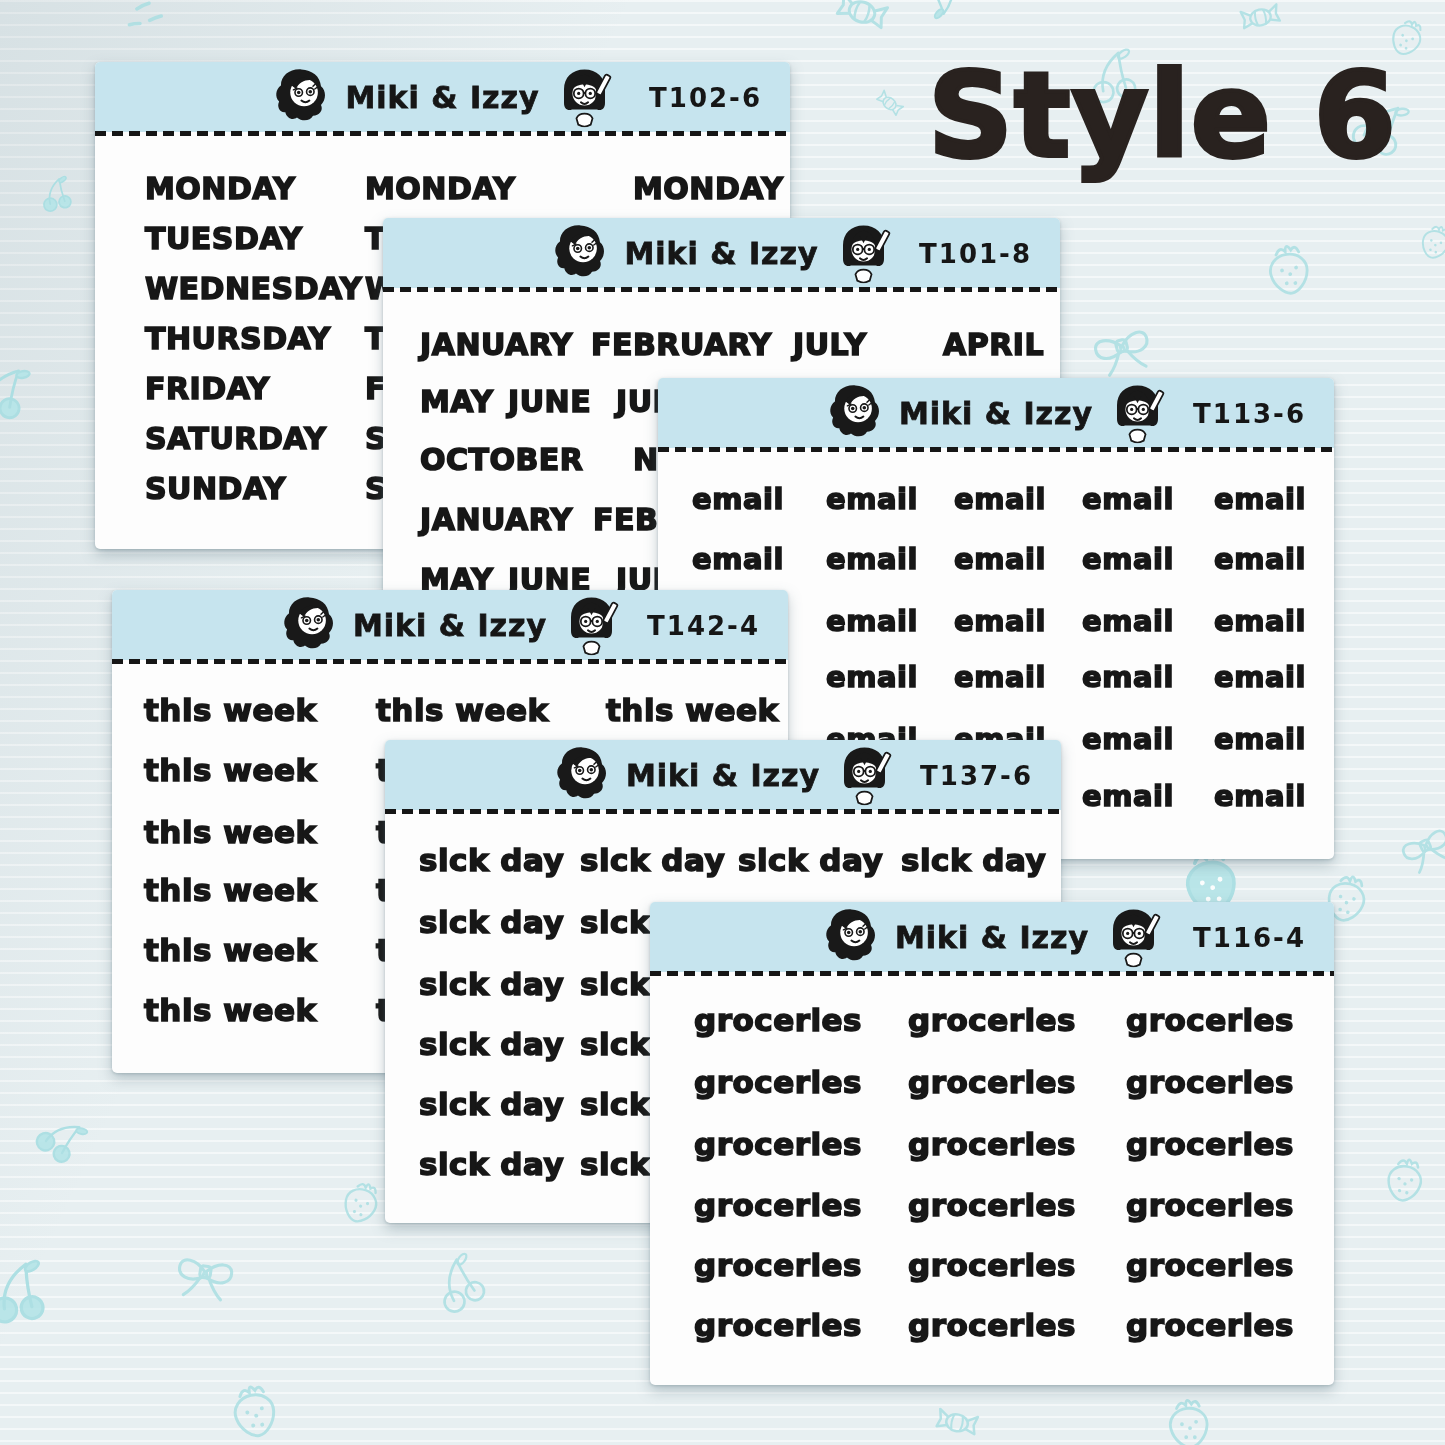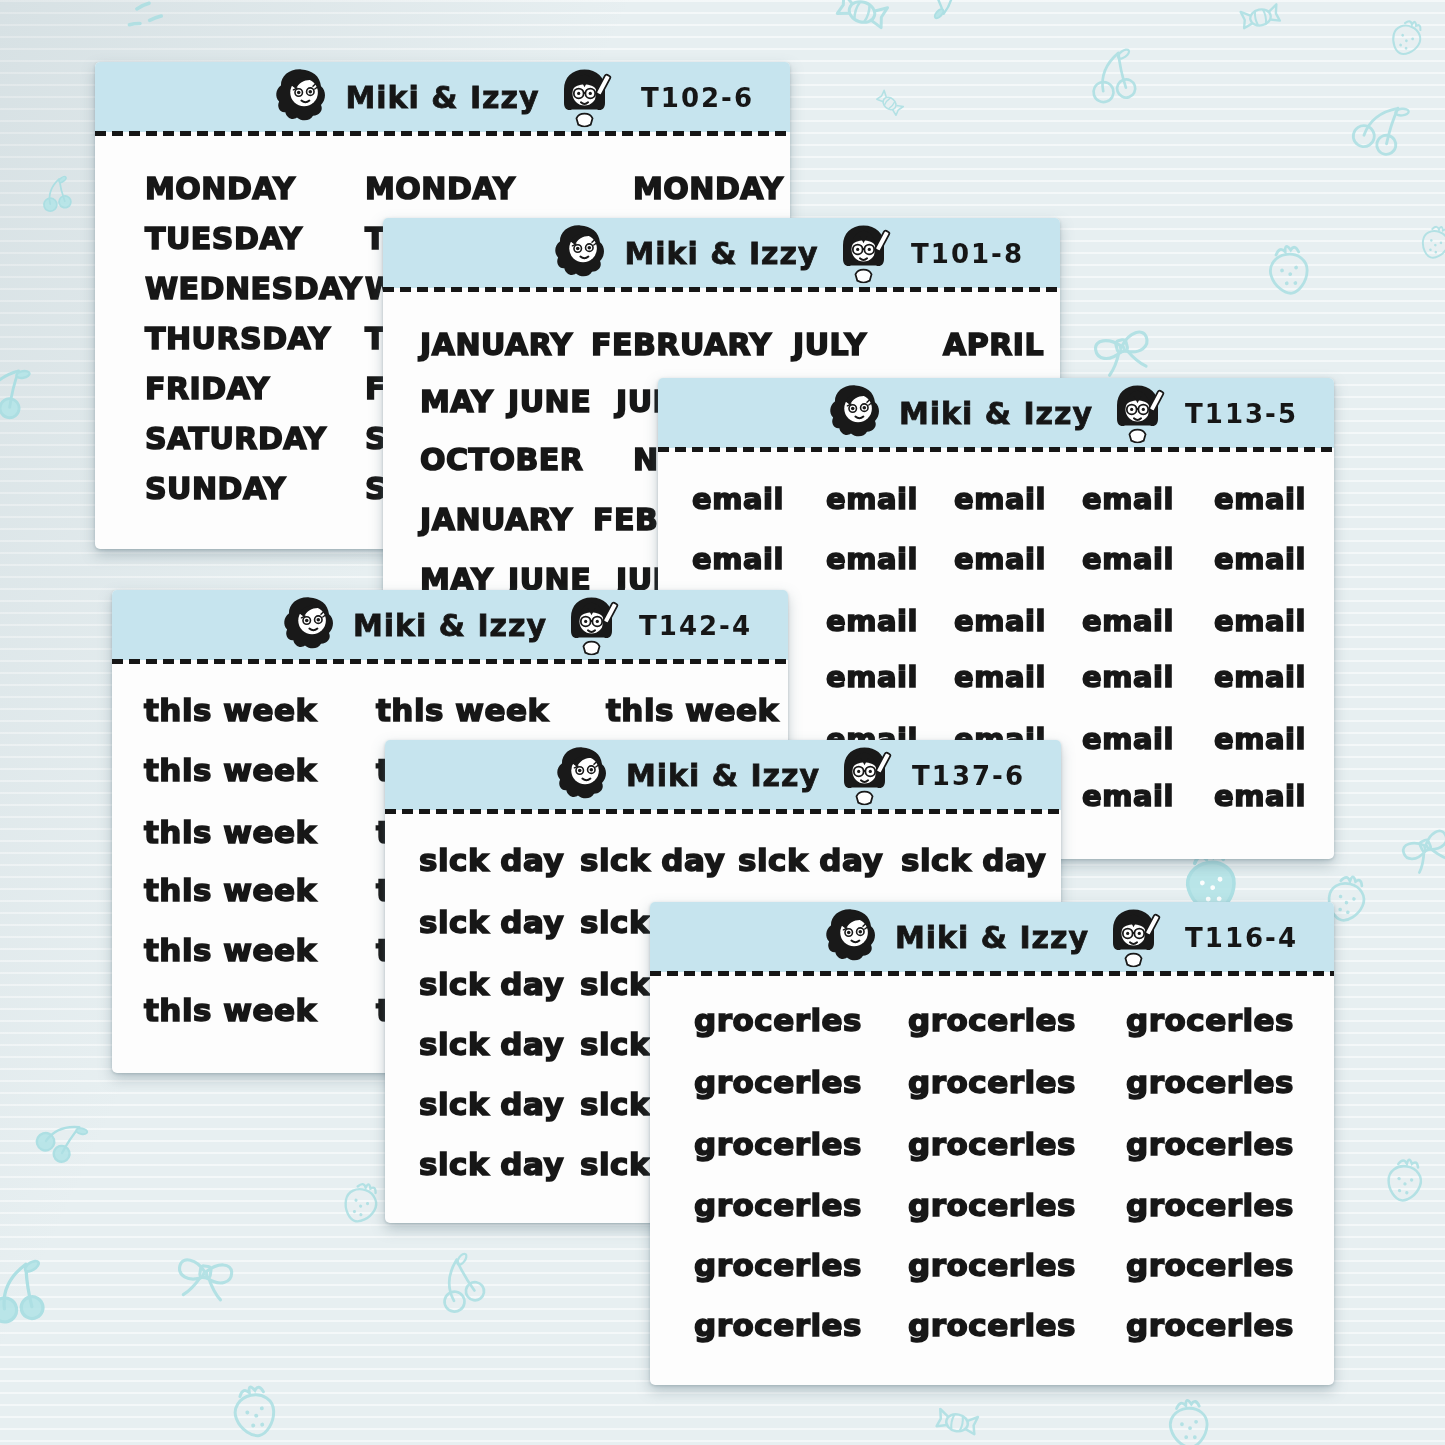--- a/index.html
+++ b/index.html
@@ -19,21 +19,21 @@
   .sheet{
     position:absolute;background:#fdfdfd;border-radius:5px;overflow:hidden;
     box-shadow:0 6px 14px rgba(90,115,125,.35), 0 1px 3px rgba(90,115,125,.3);
   }
   .hdr{position:absolute;left:0;top:0;right:0;height:70px;background:#c6e4ee;}
   .dash{position:absolute;left:0;right:0;top:69px;height:5px;
     background:repeating-linear-gradient(90deg,#161616 0 11px,transparent 11px 17px);}
   .logo{position:absolute;left:0;right:0;top:4px;display:flex;justify-content:center;align-items:flex-start;gap:16px;z-index:3;}
   .face{width:57px;height:62px;flex:none;}
   .brand{font-size:30px;font-weight:800;color:#161616;letter-spacing:1px;margin-top:14px;-webkit-text-stroke:.8px #161616;white-space:nowrap;}
-  .code{position:absolute;top:21px;right:36px;font-size:26px;font-weight:700;letter-spacing:2px;color:#161616;z-index:3;white-space:nowrap;}
+  .code{position:absolute;top:21px;right:28px;font-size:26px;font-weight:700;letter-spacing:2px;color:#161616;z-index:3;white-space:nowrap;}
   .w{position:absolute;font-weight:800;letter-spacing:.5px;color:#171717;-webkit-text-stroke:1.6px #171717;white-space:nowrap;line-height:1.2;}
   #title{position:absolute;left:928px;top:46px;font-size:118px;font-weight:800;letter-spacing:1px;
     color:#29221f;-webkit-text-stroke:4px #29221f;white-space:nowrap;z-index:1;}
   #doodles{position:absolute;inset:0;z-index:0;}
   #sheets{position:absolute;inset:0;z-index:2;}
 </style>
 </head>
 <body>
 
 <div id="stage">
@@ -229,20 +229,21 @@
         <svg viewBox="0 0 64 68" width="54" height="57">
           <use href="#d-candy"></use>
         </svg>
       </div>
       <div class="doodle" style="left: 128px; top: -2px; width: 51px; height: 51px; transform: rotate(20deg);">
         <svg viewBox="0 0 64 68" width="51" height="54">
           <use href="#d-sparkle"></use>
         </svg>
       </div>
     </div>
+  <div id="title">Style 6</div>
   <div id="sheets">
       <div class="sheet" style="left: 95px; top: 62px; width: 695px; height: 487px;">
         <div class="hdr"></div>
         <div class="dash"></div>
         <div class="logo">
           <svg class="face" viewBox="0 0 64 68">
             <use href="#miki-face"></use>
           </svg>
           <span class="brand">Miki &amp; Izzy</span>
           <svg class="face" viewBox="0 0 64 68">
@@ -305,21 +306,21 @@
         <div class="dash"></div>
         <div class="logo">
           <svg class="face" viewBox="0 0 64 68">
             <use href="#miki-face"></use>
           </svg>
           <span class="brand">Miki &amp; Izzy</span>
           <svg class="face" viewBox="0 0 64 68">
             <use href="#izzy-face"></use>
           </svg>
         </div>
-        <span class="code">T113-5</span>
+        <span class="code">T113-6</span>
         <span class="w" style="left: 34px; top: 104px; font-size: 29px;">email</span>
         <span class="w" style="left: 34px; top: 164px; font-size: 29px;">email</span>
         <span class="w" style="left: 34px; top: 226px; font-size: 29px;">email</span>
         <span class="w" style="left: 34px; top: 282px; font-size: 29px;">email</span>
         <span class="w" style="left: 34px; top: 344px; font-size: 29px;">email</span>
         <span class="w" style="left: 34px; top: 401px; font-size: 29px;">email</span>
         <span class="w" style="left: 168px; top: 104px; font-size: 29px;">email</span>
         <span class="w" style="left: 168px; top: 164px; font-size: 29px;">email</span>
         <span class="w" style="left: 168px; top: 226px; font-size: 29px;">email</span>
         <span class="w" style="left: 168px; top: 282px; font-size: 29px;">email</span>

